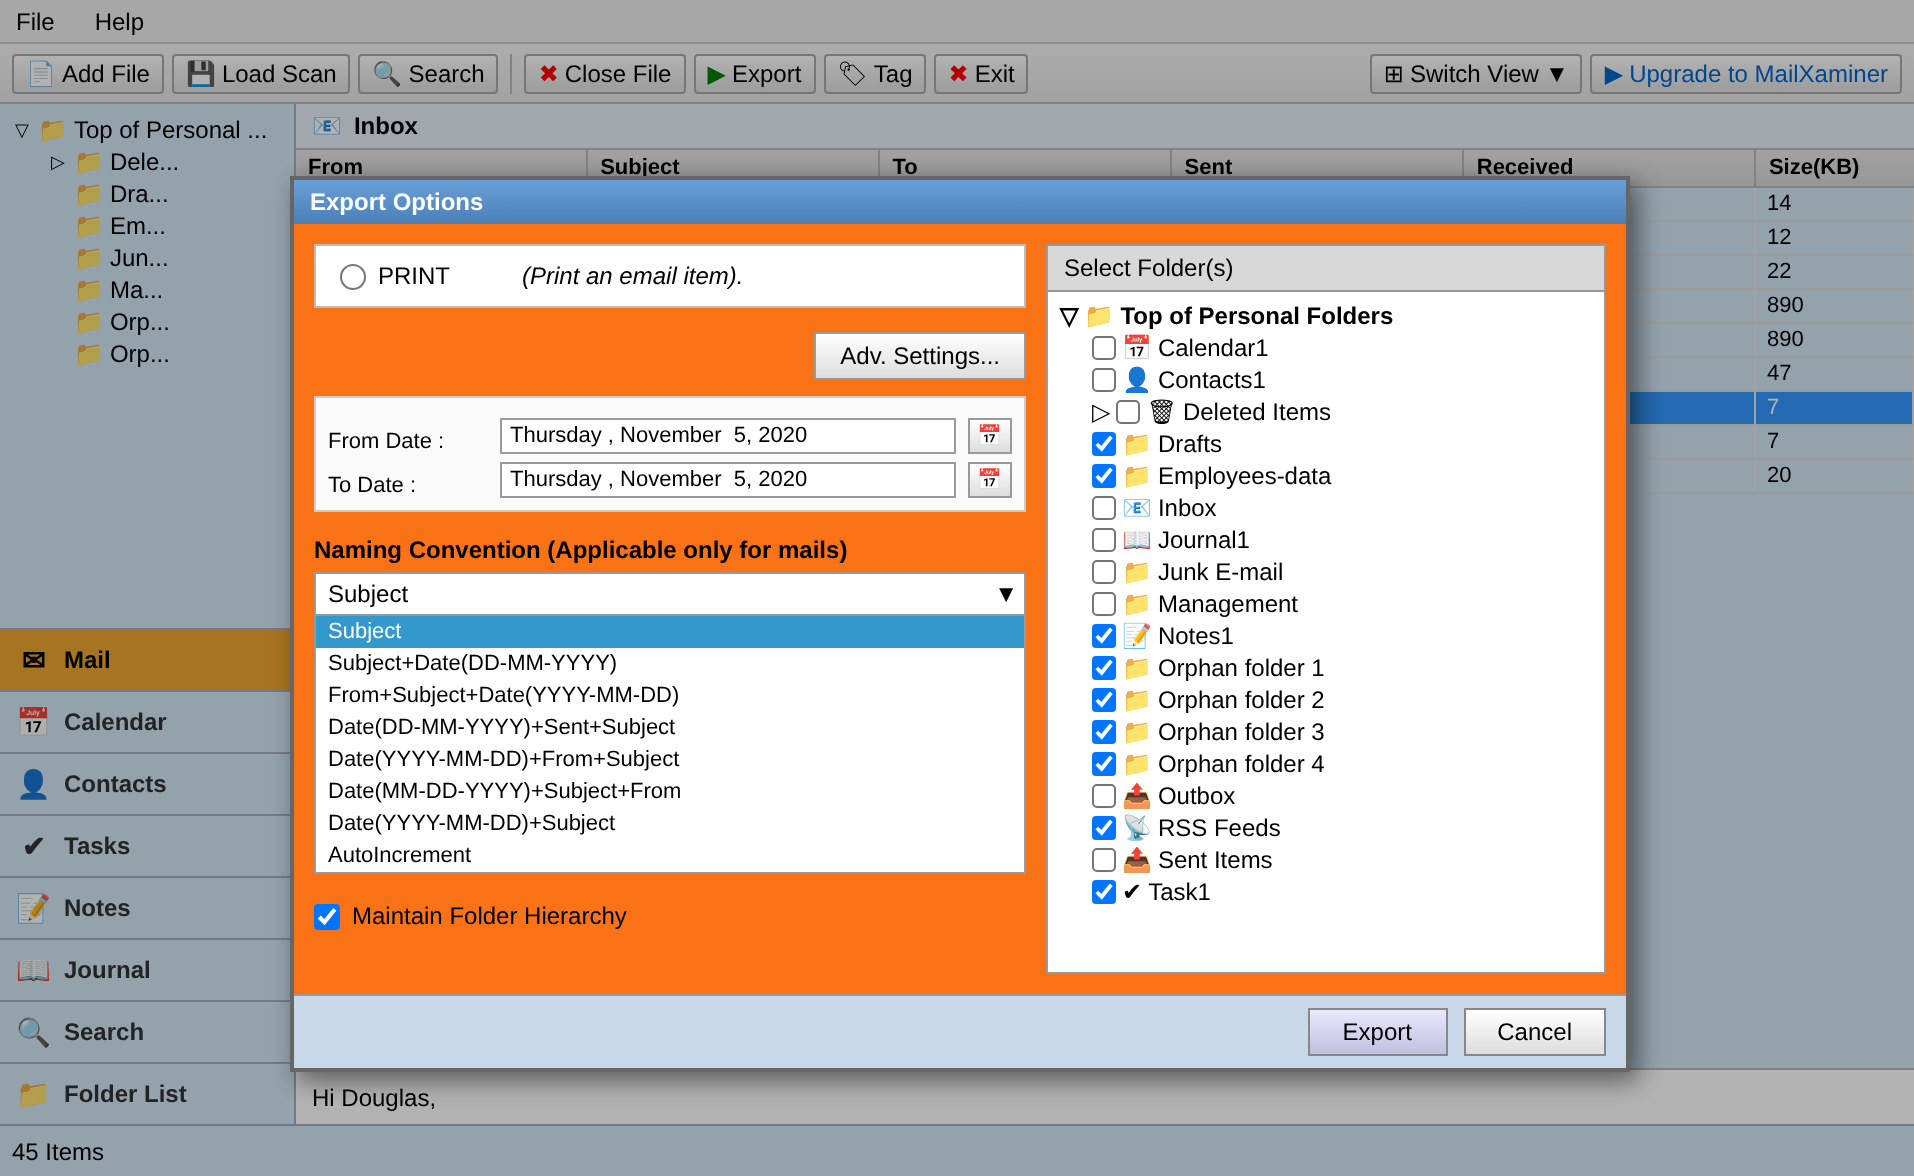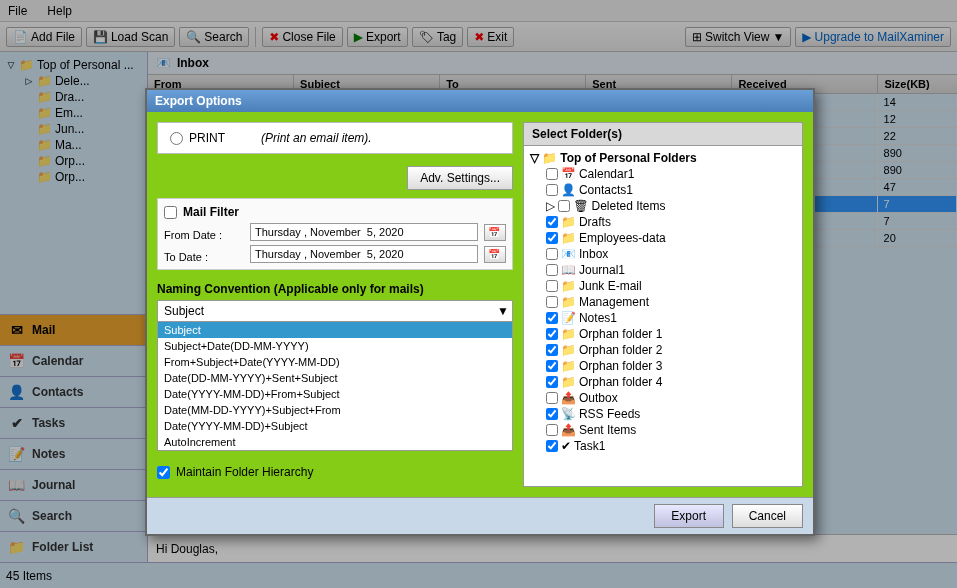--- a/index.html
+++ b/index.html
@@ -35,26 +35,26 @@
     .table-body { flex: 1; overflow-y: auto; }
     .table-row { display: flex; border-bottom: 1px solid #e0e0e0; }
     .table-row.selected { background: #3399ff; color: white; }
     .td { padding: 2px 6px; border-right: 1px solid #e8e8e8; flex: 1; font-size: 11px; white-space: nowrap; overflow: hidden; }
 
     
     .status-bar { background: #d4e8f7; border-top: 1px solid #aac; padding: 2px 6px; font-size: 11px; height: 26px; display: flex; align-items: center; text-align: center; }
 
     
     .modal-overlay { position: fixed; top: 0; left: 0; width: 957px; height: 588px; background: rgba(0,0,0,0.3); z-index: 100; display: flex; align-items: flex-start; justify-content: flex-start; }
-    .modal { position: absolute; top: 88px; left: 145px; width: 670px; background: #84cc16; border: 2px solid #666; box-shadow: 4px 4px 12px rgba(0,0,0,0.5); z-index: 101; }
+    .modal { position: absolute; top: 88px; left: 145px; width: 670px; background: #f97316; border: 2px solid #666; box-shadow: 4px 4px 12px rgba(0,0,0,0.5); z-index: 101; }
     .modal-title-bar { background: linear-gradient(to bottom, #6a9fd8, #4a7fb8); color: white; padding: 4px 8px; font-weight: bold; font-size: 13px; display: flex; align-items: center; justify-content: space-between; }
     .modal-body { display: flex; padding: 10px; gap: 10px; }
     .modal-left { flex: 1; display: flex; flex-direction: column; gap: 8px; }
     .modal-right { width: 280px; border: 1px solid #999; background: white; }
-    .modal-right-header { background: #d8d8d8; padding: 4px 8px; font-weight: bold; border-bottom: 1px solid #999; font-size: 12px; }
+    .modal-right-header { background: #d8d8d8; padding: 4px 8px; font-weight: normal; border-bottom: 1px solid #999; font-size: 12px; }
     .modal-right-tree { padding: 4px; overflow-y: auto; height: 340px; }
     .option { display: flex; align-items: center; gap: 4px; padding: 4px 8px; cursor: pointer; }
     .option.selected { background: #3399cc; color: white; border-radius: 2px; }
     .option input[type="radio"] { cursor: pointer; }
 
     
     .adv-btn { align-self: flex-end; padding: 4px 12px; background: linear-gradient(to bottom, #fff, #ddd); border: 1px solid #999; cursor: pointer; font-size: 12px; margin-top: 4px; }
 
     
     .filter-section { border: 1px solid #ccc; padding: 6px; background: #fafafa; }
@@ -344,24 +344,20 @@
             <span>PRINT</span>
             <span style="margin-left:30px;font-style:italic;">(Print an email item).</span>
           </div>
         </div>
 
         <div style="display:flex;justify-content:flex-end;">
           <button class="adv-btn">Adv. Settings...</button>
         </div>
 
         <div class="filter-section">
-          <label style="display:flex;align-items:center;gap:6px;font-weight:bold;">
-            <input type="checkbox" style="">
-            <span>Mail Filter</span>
-          </label>
           <div class="filter-row">
             <span class="filter-label">From Date :</span>
             <input class="date-input" type="text" value="Thursday , November  5, 2020" style="">
             <button class="date-cal">📅</button>
           </div>
           <div class="filter-row">
             <span class="filter-label">To Date :</span>
             <input class="date-input" type="text" value="Thursday , November  5, 2020" style="">
             <button class="date-cal">📅</button>
           </div>

